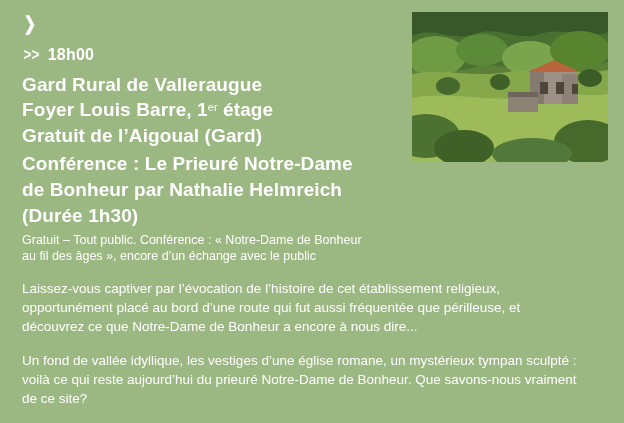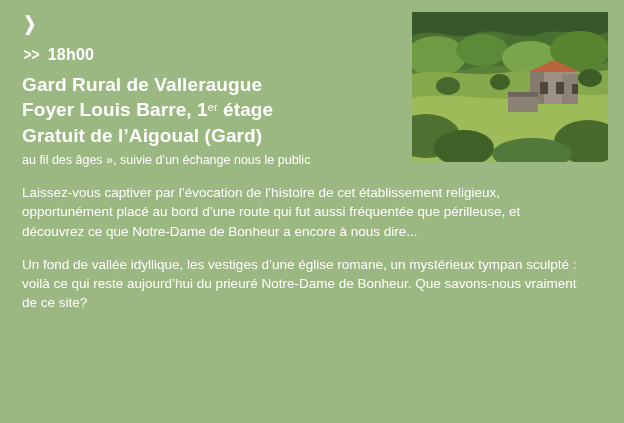--- a/index.html
+++ b/index.html
@@ -171,23 +171,28 @@
       <span class="arrows">&gt;&gt;</span>
       <span>18h00</span>
     </div>
 
     <div class="venue">
       <span class="line">Gard Rural de Valleraugue</span>
       <span class="line"><span>Foyer Louis Barre, 1</span><sup>er</sup><span> étage</span></span>
       <span class="line">Gratuit de l’Aigoual (Gard)</span>
     </div>
 
+    <div class="title">
+      <span class="line">Conférence : Le Prieuré Notre-Dame</span>
+      <span class="line">de Bonheur par Nathalie Helmreich (Durée 1h30)</span>
+    </div>
 
     <div class="subinfo">
-      <span class="line">au fil des âges », suivie d’un échange nous le public</span>
+      <span class="line">Gratuit – Tout public.  Conférence : « Notre-Dame de Bonheur</span>
+      <span class="line">au fil des âges », encore d’un échange avec le public</span>
     </div>
 
   </div>
 
   <div class="body-text">
     <p>Laissez-vous captiver par l’évocation de l’histoire de cet établissement religieux, opportunément placé au bord d’une route qui fut aussi fréquentée que périlleuse, et découvrez ce que Notre-Dame de Bonheur a encore à nous dire...</p>
     <p>Un fond de vallée idyllique, les vestiges d’une église romane, un mystérieux tympan sculpté : voilà ce qui reste aujourd’hui du prieuré Notre-Dame de Bonheur. Que savons-nous vraiment de ce site?</p>
   </div>
 
 </div>

